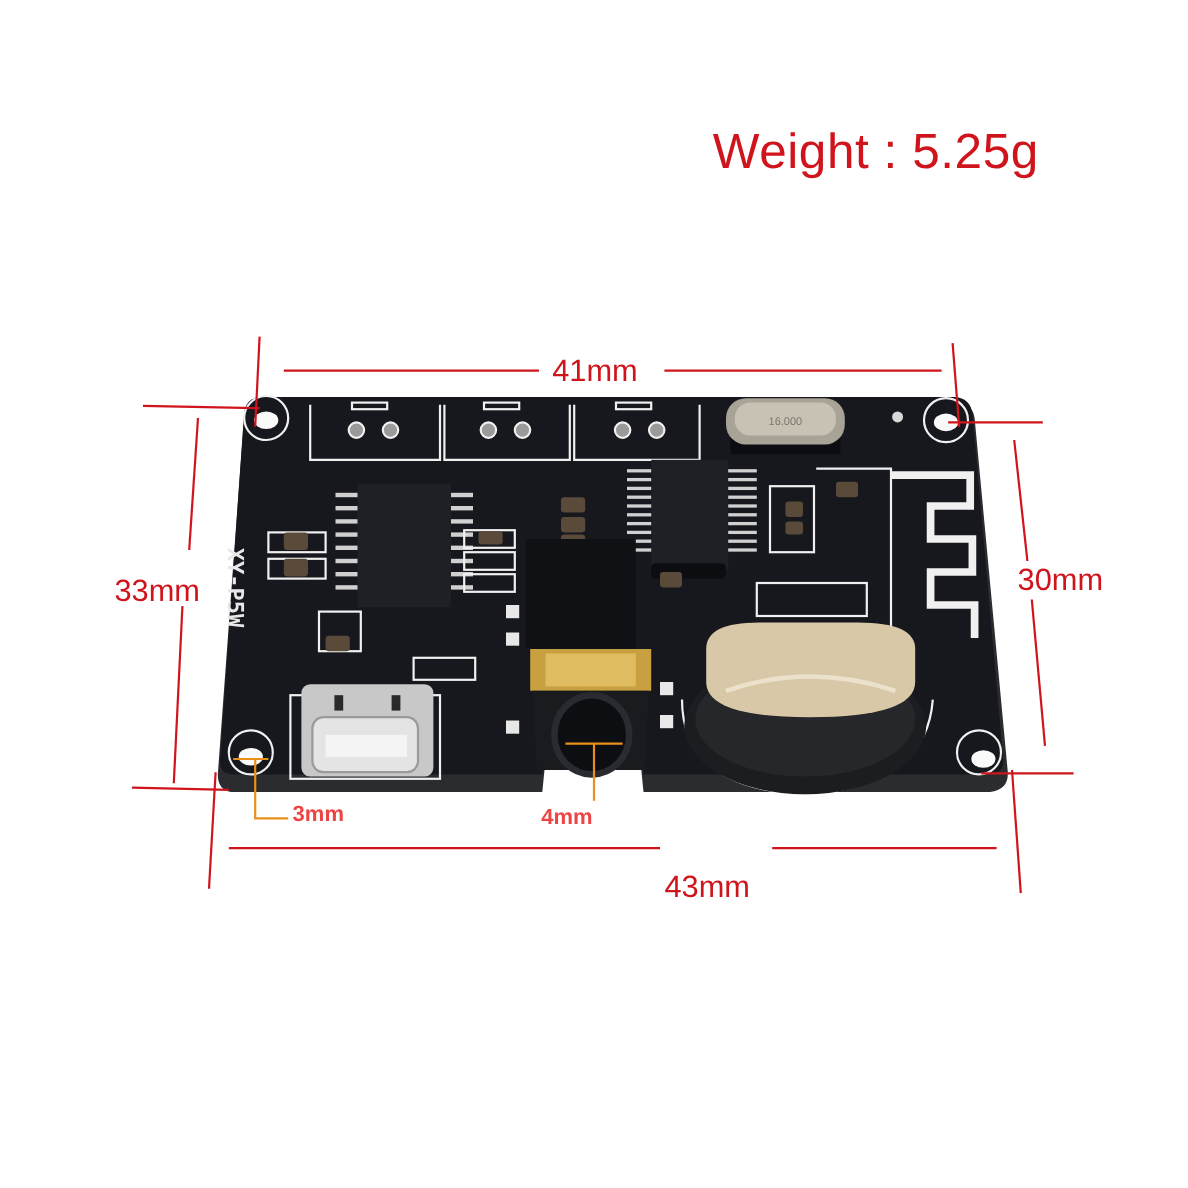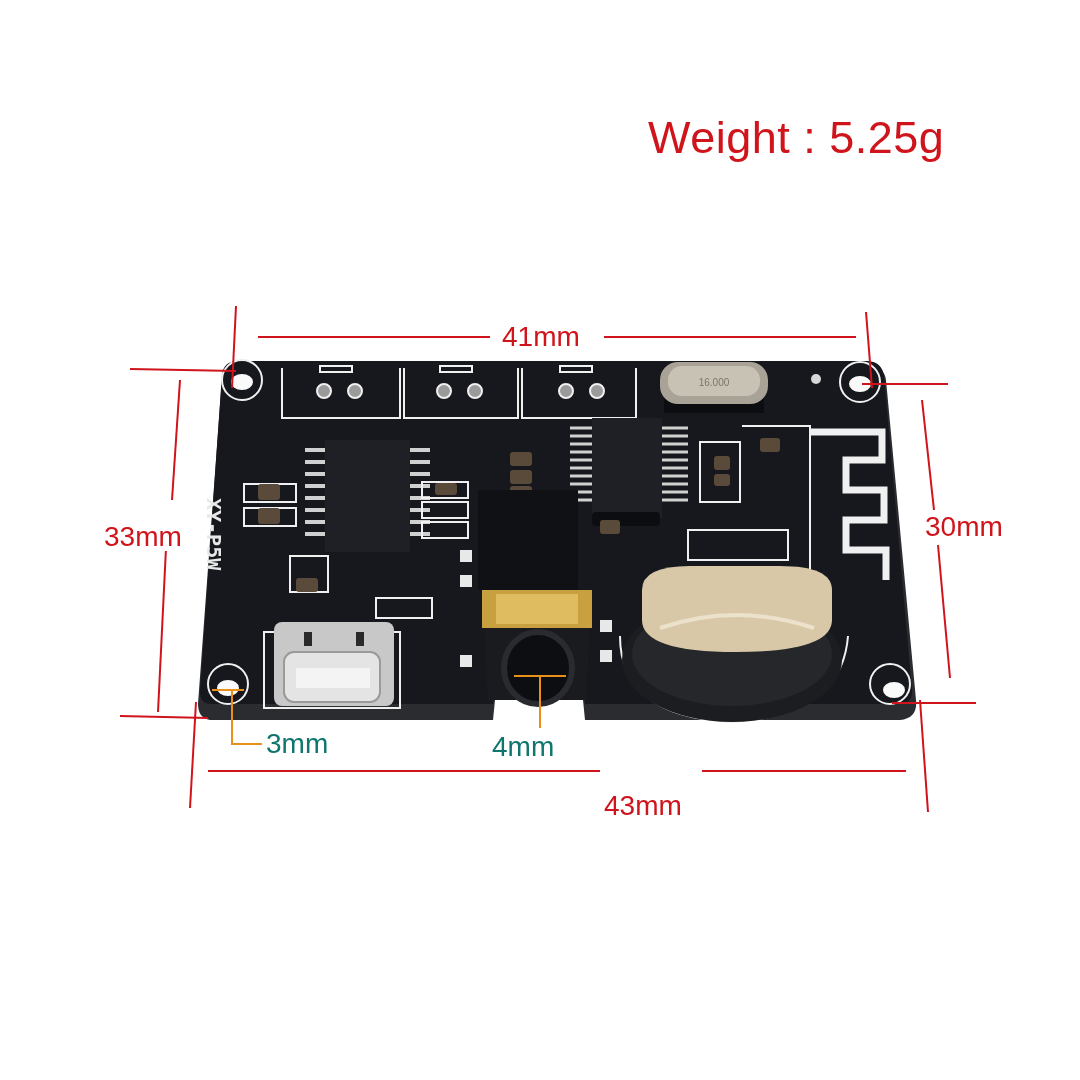--- a/index.html
+++ b/index.html
@@ -1,19 +1,19 @@
 <!DOCTYPE html>
 <html><head>
 <meta charset="utf-8">
 <style>
   html,body{margin:0;padding:0;background:#ffffff;}
   body{width:1080px;height:1080px;position:relative;overflow:hidden;font-family:"Liberation Sans",sans-serif;}
   .weight{position:absolute;left:648px;top:112px;font-size:45px;color:#d0141c;letter-spacing:0.5px;white-space:nowrap;}
   .dim{position:absolute;font-size:28px;color:#d0141c;white-space:nowrap;background:#fff;line-height:1;}
-  .dim-o{position:absolute;font-size:28px;color:#0f766e;white-space:nowrap;line-height:1;}
+  .dim-o{position:absolute;font-size:20px;color:#ef4444;white-space:nowrap;line-height:1;font-weight:bold;}
   svg{position:absolute;left:0;top:0;}
   .silk{position:absolute;color:#e8e8e8;font-family:"DejaVu Sans Mono",monospace;font-weight:bold;font-size:20px;transform:rotate(90deg);transform-origin:left top;white-space:nowrap;}
 </style>
 </head>
 <body>
 
 <svg width="1080" height="1080" viewBox="0 0 1080 1080">
 
   <path d="M222 378 Q224 366 236 365 L868 365 Q884 366 886 380 L916 700 Q918 718 900 720 L585 720 L583 700 L495 700 L493 720 L210 720 Q198 718 198 704 Z" fill="#2a2c30"></path>
 

